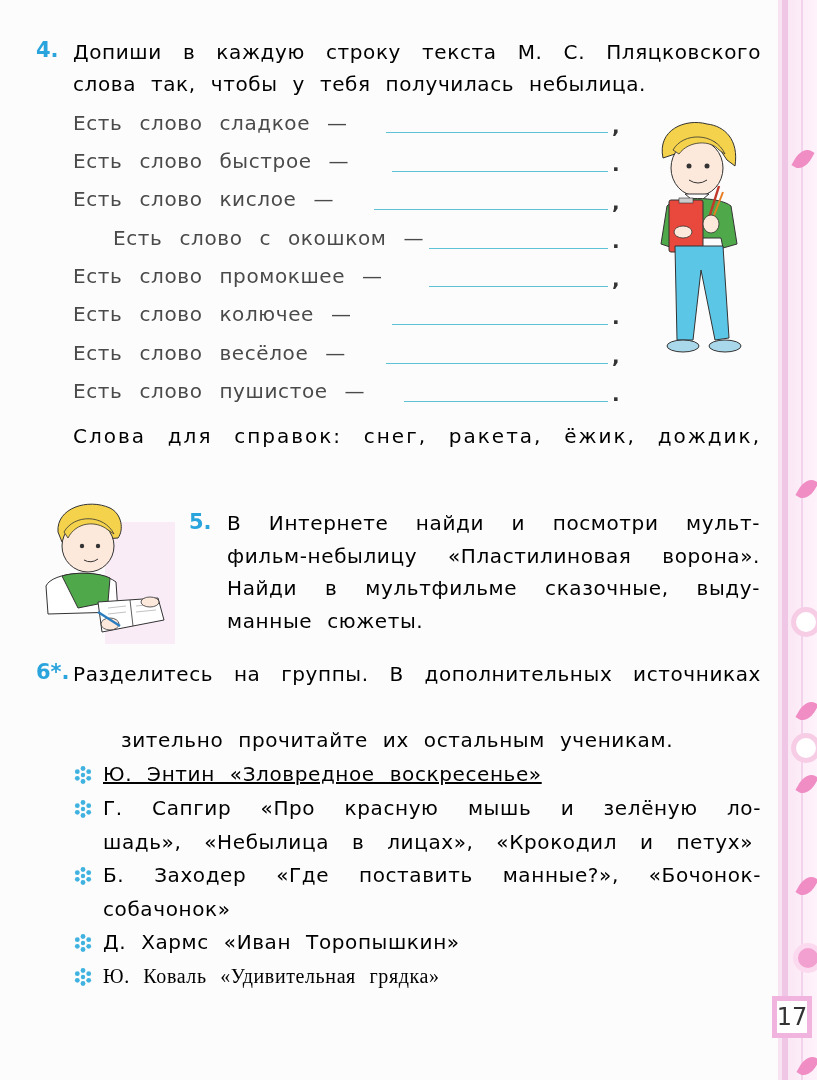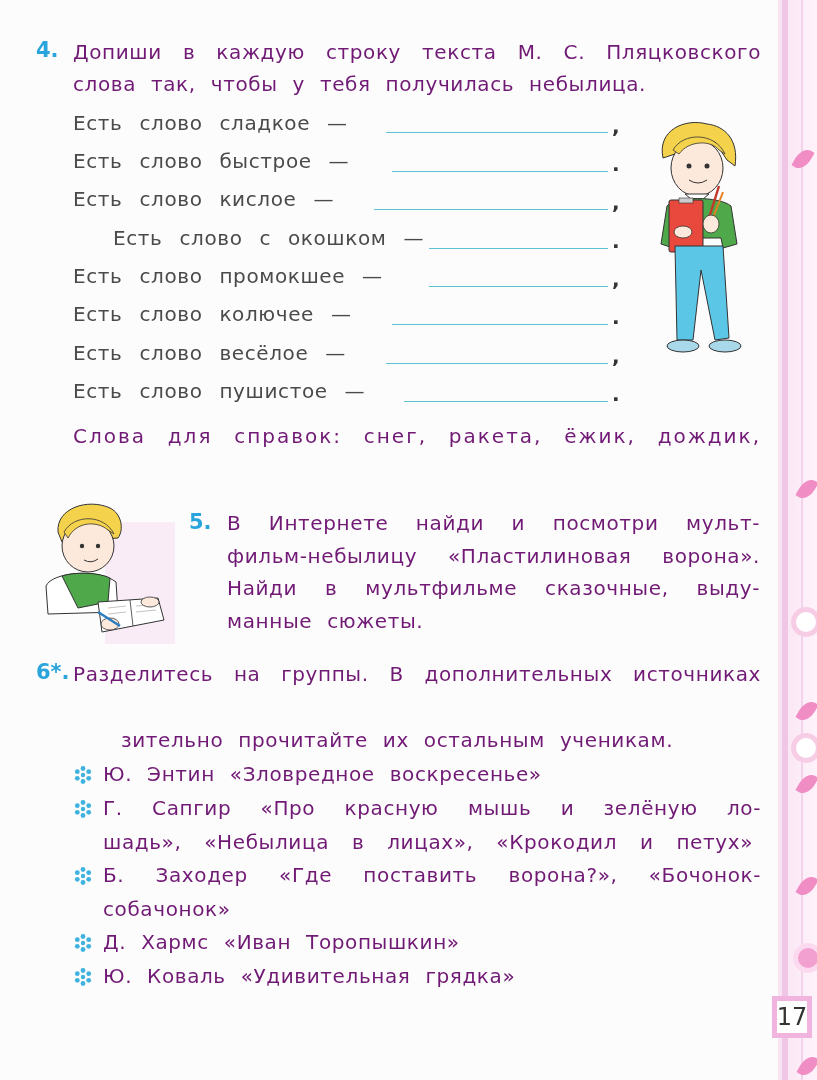--- a/index.html
+++ b/index.html
@@ -20,21 +20,21 @@
   .blossom { position:absolute; width:20px; height:20px; border-radius:50%; background:#f2a0cf; box-shadow:0 0 0 5px #fbd9ee; }
   .blossom.white { background:#fff; box-shadow:0 0 0 5px #f7cde6; }
 
   
   .page-num { position:absolute; left:772px; top:996px; width:40px; height:42px;
     background:#fff; border:5px solid #f1b4de; box-sizing:border-box;
     display:flex; align-items:center; justify-content:center;
     font-size:24px; color:#333; }
 
   
-  .txt { position:absolute; font-size:20px; line-height:33px; letter-spacing:0.6px; word-spacing:8px; color:#701a75; white-space:nowrap; }
+  .txt { position:absolute; font-size:20px; line-height:33px; letter-spacing:0.6px; word-spacing:8px; color:#000000; white-space:nowrap; }
   .num { position:absolute; font-weight:bold; font-size:21px; color:#2aa4dc; }
   .just { text-align:justify; text-align-last:justify; white-space:normal; }
 
   .row-label { position:absolute; left:73px; font-size:20px; letter-spacing:0.6px; word-spacing:10px; color:#4a4a4a; white-space:nowrap; }
   .blank { position:absolute; height:0; border-top:1.5px solid #5ec2d4; }
   .punct { position:absolute; left:612px; font-size:20px; font-weight:bold; color:#333; }
 
   .bullet { position:absolute; left:73px; width:20px; height:20px; }
 
   
@@ -168,21 +168,21 @@
       <g fill="#3fb2e0">
           <circle cx="10" cy="10" r="2.2"></circle>
           <circle cx="10" cy="3.5" r="2.4"></circle>
           <circle cx="10" cy="16.5" r="2.4"></circle>
           <circle cx="4.3" cy="6.7" r="2.4"></circle>
           <circle cx="15.7" cy="6.7" r="2.4"></circle>
           <circle cx="4.3" cy="13.3" r="2.4"></circle>
           <circle cx="15.7" cy="13.3" r="2.4"></circle>
         </g>
     </svg>
-    <div class="txt" style="left:103px;top:758px;">Ю. Энтин «Зловредное воскресенье»</div>
+    <div class="txt" style="left:103px;top:758px;text-decoration:underline;">Ю. Энтин «Зловредное воскресенье»</div>
 
     <svg class="bullet" style="top:799px;" viewBox="0 0 20 20">
       <g fill="#3fb2e0">
           <circle cx="10" cy="10" r="2.2"></circle>
           <circle cx="10" cy="3.5" r="2.4"></circle>
           <circle cx="10" cy="16.5" r="2.4"></circle>
           <circle cx="4.3" cy="6.7" r="2.4"></circle>
           <circle cx="15.7" cy="6.7" r="2.4"></circle>
           <circle cx="4.3" cy="13.3" r="2.4"></circle>
           <circle cx="15.7" cy="13.3" r="2.4"></circle>
@@ -195,21 +195,21 @@
       <g fill="#3fb2e0">
           <circle cx="10" cy="10" r="2.2"></circle>
           <circle cx="10" cy="3.5" r="2.4"></circle>
           <circle cx="10" cy="16.5" r="2.4"></circle>
           <circle cx="4.3" cy="6.7" r="2.4"></circle>
           <circle cx="15.7" cy="6.7" r="2.4"></circle>
           <circle cx="4.3" cy="13.3" r="2.4"></circle>
           <circle cx="15.7" cy="13.3" r="2.4"></circle>
         </g>
     </svg>
-    <div class="txt just" style="left:103px;top:859px;width:658px;">Б. Заходер «Где поставить ворона?», «Бочонок-</div>
+    <div class="txt just" style="left:103px;top:859px;width:658px;">Б. Заходер «Где поставить манные?», «Бочонок-</div>
     <div class="txt" style="left:103px;top:893px;">собачонок»</div>
 
     <svg class="bullet" style="top:933px;" viewBox="0 0 20 20">
       <g fill="#3fb2e0">
           <circle cx="10" cy="10" r="2.2"></circle>
           <circle cx="10" cy="3.5" r="2.4"></circle>
           <circle cx="10" cy="16.5" r="2.4"></circle>
           <circle cx="4.3" cy="6.7" r="2.4"></circle>
           <circle cx="15.7" cy="6.7" r="2.4"></circle>
           <circle cx="4.3" cy="13.3" r="2.4"></circle>
@@ -222,16 +222,16 @@
       <g fill="#3fb2e0">
           <circle cx="10" cy="10" r="2.2"></circle>
           <circle cx="10" cy="3.5" r="2.4"></circle>
           <circle cx="10" cy="16.5" r="2.4"></circle>
           <circle cx="4.3" cy="6.7" r="2.4"></circle>
           <circle cx="15.7" cy="6.7" r="2.4"></circle>
           <circle cx="4.3" cy="13.3" r="2.4"></circle>
           <circle cx="15.7" cy="13.3" r="2.4"></circle>
         </g>
     </svg>
-    <div class="txt" style="left:103px;top:960px;">Ю. Коваль «Удивительная грядка»</div>
+    <div class="txt" style="left:103px;top:960px;font-family:Liberation Serif, serif;">Ю. Коваль «Удивительная грядка»</div>
   </div>
 
 </div>
 
 </body></html>

